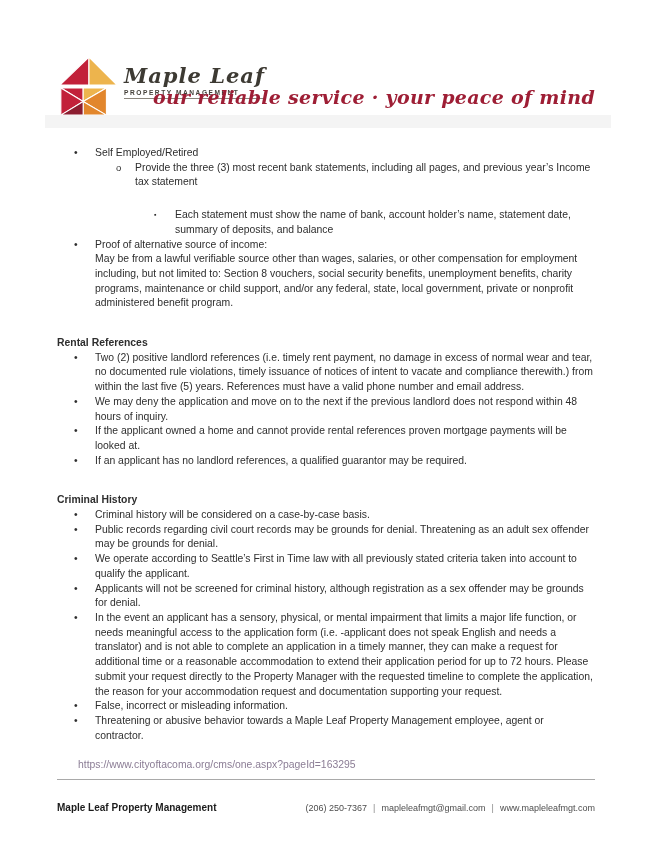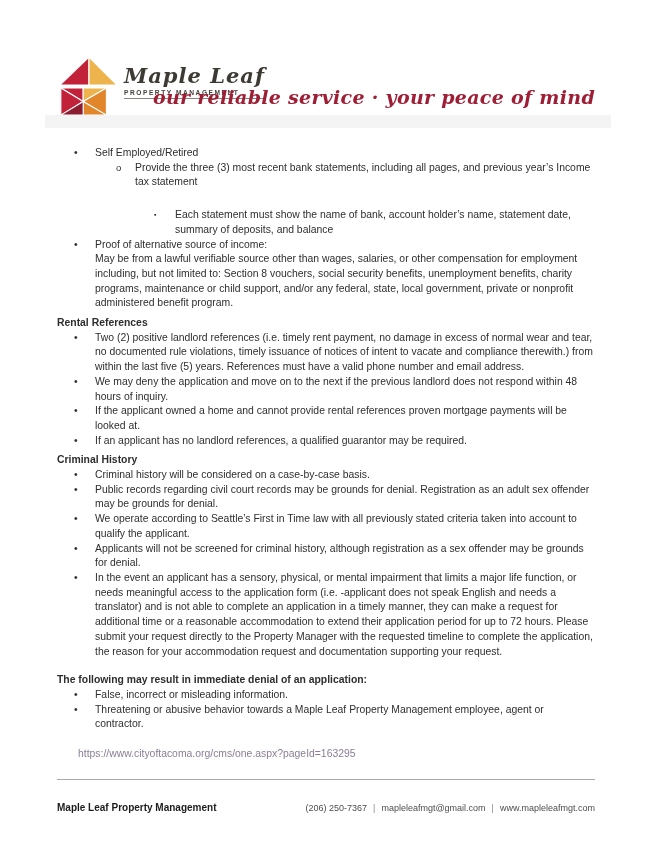--- a/index.html
+++ b/index.html
@@ -30,21 +30,21 @@
 
   
   .content { position:absolute; top:146px; left:57px; width:538px; font-size:10.4px; line-height:14.7px; }
   .li { display:flex; }
   .li .m { flex:0 0 auto; }
   .l1 { padding-left:17px; } .l1 .m { width:21px; }
   .l2 { padding-left:59px; } .l2 .m { width:19px; font-size:9.5px; }
   .l3 { padding-left:97px;margin-top:18px; } .l3 .m { width:21px; font-size:7px; line-height:14.7px; }
   .cont { margin-left:38px; }
   .h { font-weight:700; }
-  .mt-s { margin-top:5px; }
+  .mt-s { margin-top:25px; }
   .mt-m { margin-top:14px; }
   .link-line { margin-top:15px; color:#8b7d95; }
   .link-line a { color:#8b7d95; text-decoration:none;padding-left:21px; }
 
   
   .footer {
     position:absolute; left:57px; right:55px; top:779px;
     border-top:1px solid #a9a9a9; padding-top:22px;
     display:flex; justify-content:space-between; align-items:baseline;
   }
@@ -116,37 +116,36 @@
       <span>If an applicant has no landlord references, a qualified guarantor may be required.</span>
     </div>
 
     <div class="h mt-s">Criminal History</div>
     <div class="li l1">
       <span class="m">•</span>
       <span>Criminal history will be considered on a case-by-case basis.</span>
     </div>
     <div class="li l1">
       <span class="m">•</span>
-      <span>Public records regarding civil court records may be grounds for denial. Registration as an adult sex offender may be grounds for denial.</span>
+      <span>Public records regarding civil court records may be grounds for denial. Threatening as an adult sex offender may be grounds for denial.</span>
     </div>
 
     <div class="li l1">
       <span class="m">•</span>
       <span>We operate according to Seattle’s First in Time law with all previously stated criteria taken into account to qualify the applicant.</span>
     </div>
     <div class="li l1">
       <span class="m">•</span>
       <span>Applicants will not be screened for criminal history, although registration as a sex offender may be grounds for denial.</span>
     </div>
     <div class="li l1">
       <span class="m">•</span>
       <span>In the event an applicant has a sensory, physical, or mental impairment that limits a major life function, or needs meaningful access to the application form (i.e. -applicant does not speak English and needs a translator) and is not able to complete an application in a timely manner, they can make a request for additional time or a reasonable accommodation to extend their application period for up to 72 hours. Please submit your request directly to the Property Manager with the requested timeline to complete the application, the reason for your accommodation request and documentation supporting your request.</span>
     </div>
 
-    <div class="h mt-m">The following may result in immediate denial of an application:</div>
     <div class="li l1">
       <span class="m">•</span>
       <span>False, incorrect or misleading information.</span>
     </div>
     <div class="li l1">
       <span class="m">•</span>
       <span>Threatening or abusive behavior towards a Maple Leaf Property Management employee, agent or contractor.</span>
     </div>
 
     <div class="link-line">

